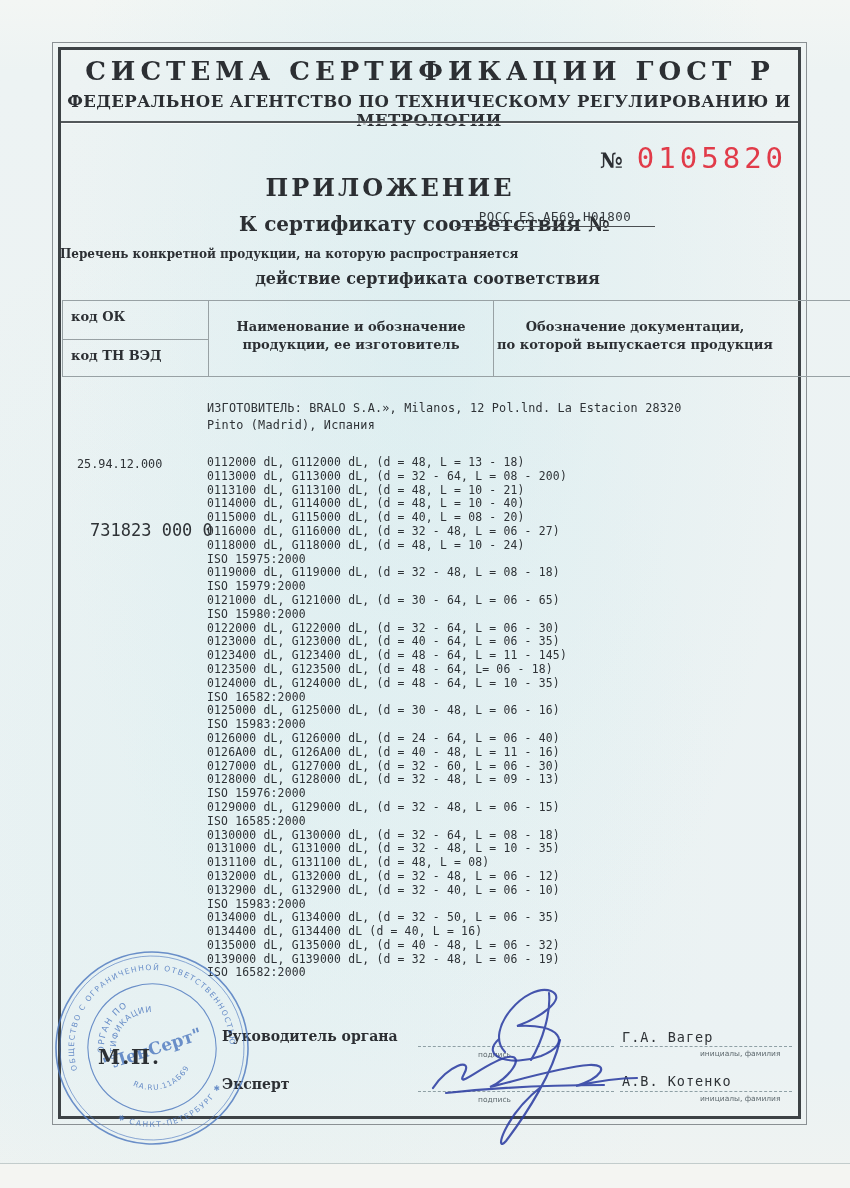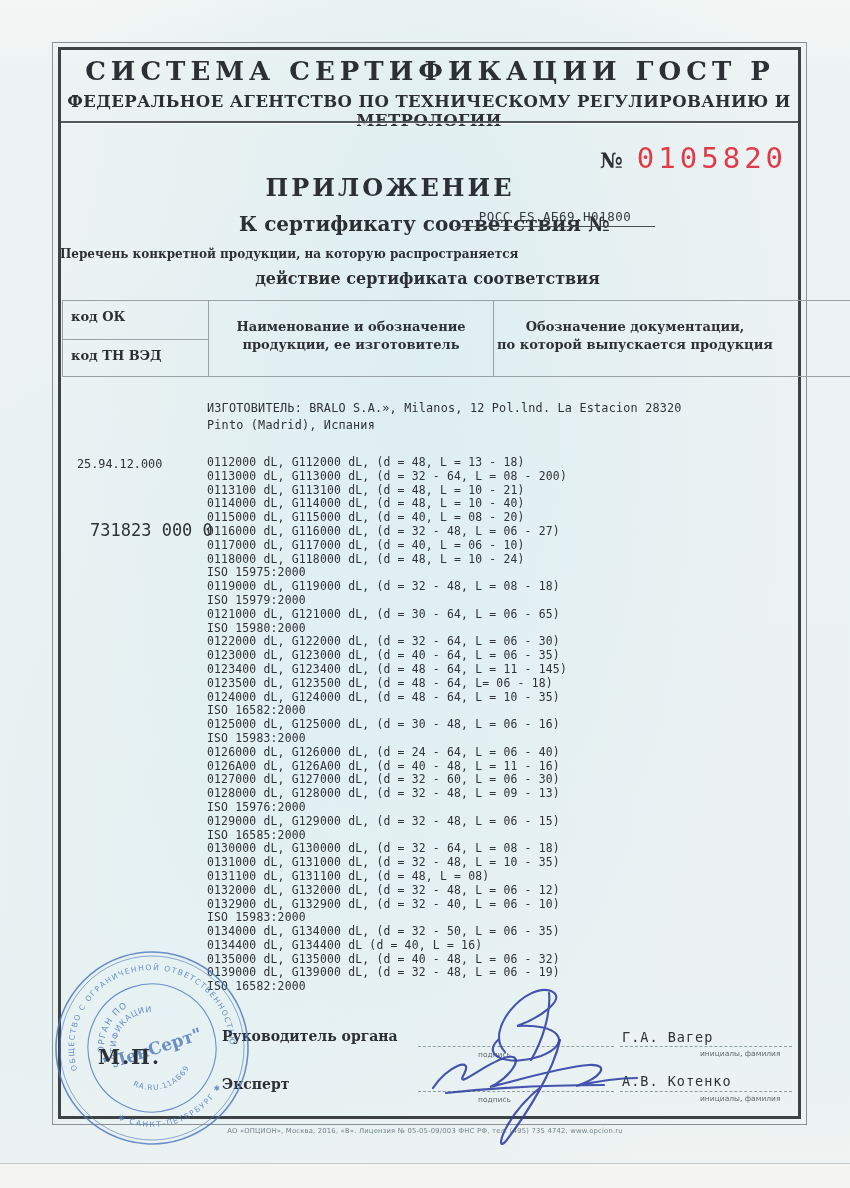--- a/index.html
+++ b/index.html
@@ -138,21 +138,20 @@
   <div class="code-ok mono">25.94.12.000</div>
   <div class="code-tnved mono">731823 000 0</div>
 
   <div class="prod-list">
       <div>0112000 dL, G112000 dL, (d = 48, L = 13 - 18)</div>
       <div>0113000 dL, G113000 dL, (d = 32 - 64, L = 08 - 200)</div>
       <div>0113100 dL, G113100 dL, (d = 48, L = 10 - 21)</div>
       <div>0114000 dL, G114000 dL, (d = 48, L = 10 - 40)</div>
       <div>0115000 dL, G115000 dL, (d = 40, L = 08 - 20)</div>
       <div>0116000 dL, G116000 dL, (d = 32 - 48, L = 06 - 27)</div>
-      <div>0117000 dL, G117000 dL, (d = 40, L = 06 - 10)</div>
       <div>0118000 dL, G118000 dL, (d = 48, L = 10 - 24)</div>
       <div>ISO 15975:2000</div>
       <div>0119000 dL, G119000 dL, (d = 32 - 48, L = 08 - 18)</div>
       <div>ISO 15979:2000</div>
       <div>0121000 dL, G121000 dL, (d = 30 - 64, L = 06 - 65)</div>
       <div>ISO 15980:2000</div>
       <div>0122000 dL, G122000 dL, (d = 32 - 64, L = 06 - 30)</div>
       <div>0123000 dL, G123000 dL, (d = 40 - 64, L = 06 - 35)</div>
       <div>0123400 dL, G123400 dL, (d = 48 - 64, L = 11 - 145)</div>
       <div>0123500 dL, G123500 dL, (d = 48 - 64, L= 06 - 18)</div>
@@ -235,17 +234,16 @@
         </text>
         <text x="100" y="107" font-family="DejaVu Serif, serif" font-size="17" font-weight="bold" text-anchor="middle" stroke="none" id="stamp-org-name">"ЛенСерт"</text>
         <text font-family="DejaVu Sans, sans-serif" font-size="7.4" letter-spacing="1" text-anchor="middle" stroke="none">
           <textPath href="#innBottom" startOffset="50%" id="stamp-reg">RA.RU.11АБ69</textPath>
         </text>
       </g>
     </svg>
   </div>
   <div class="mp">М.П.</div>
 
-  <div class="footer">АО «ОПЦИОН», Москва, 2016, «В».  Лицензия № 05-05-09/003 ФНС РФ, тел. (495) 735 4742, www.opcion.ru</div>
 
   <div class="paper-edge-bottom"></div>
   <div class="below-edge"></div>
 </div>
 
 </body></html>

